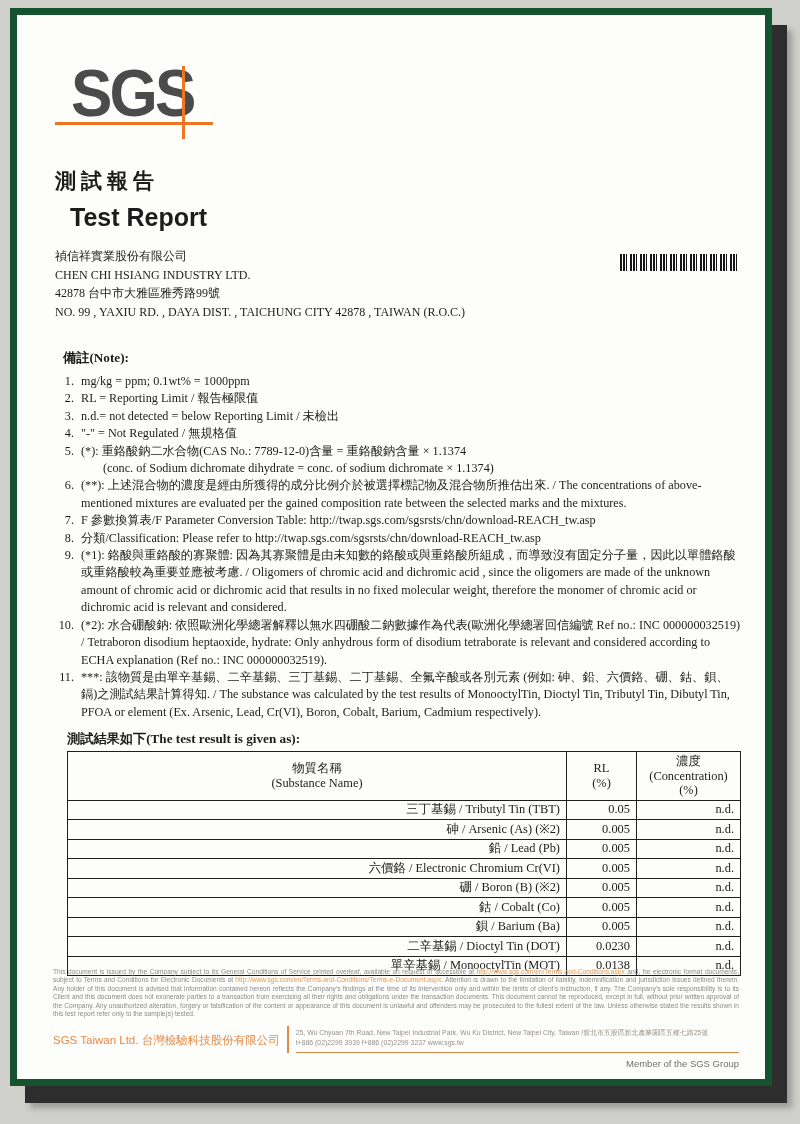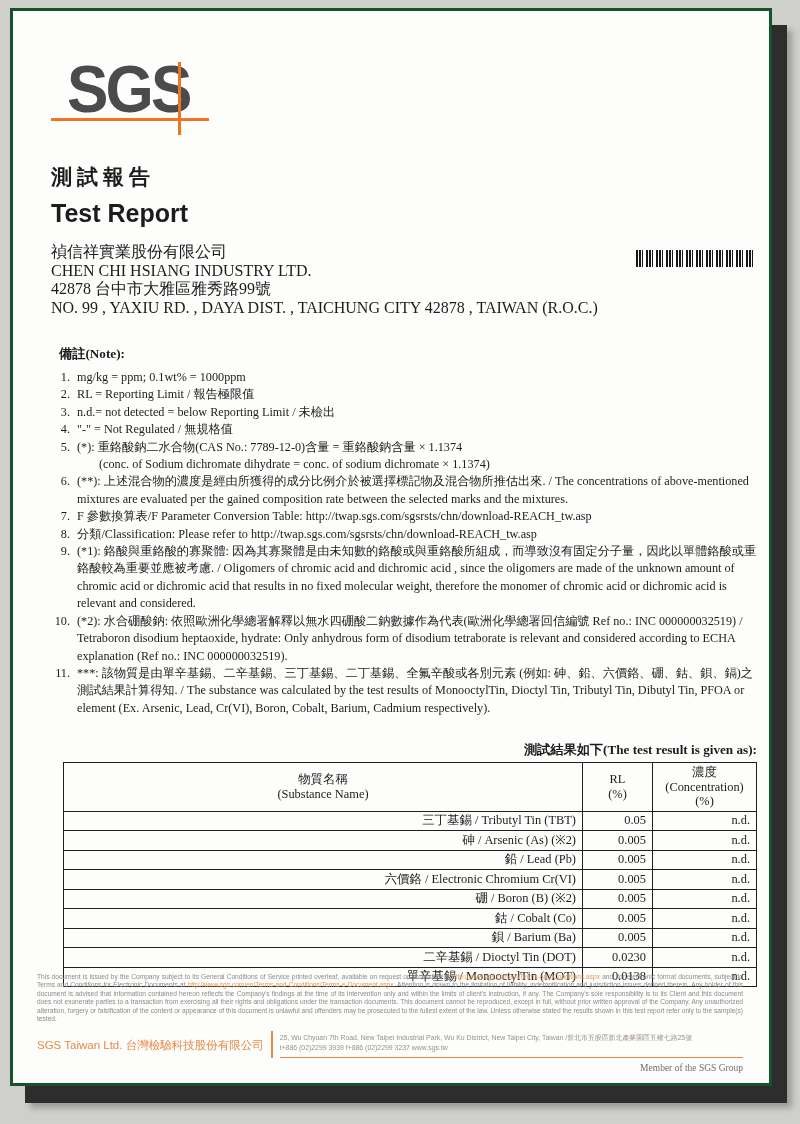--- a/index.html
+++ b/index.html
@@ -8,92 +8,92 @@
     background:#cfcfcb;
     font-family:"Liberation Serif","DejaVu Serif",serif;
     color:#1c1c1c;
     position:relative;
     overflow:hidden;
   }
   .paper {
     position:absolute; left:10px; top:8px;
     width:762px; height:1078px;
     background:#fdfdfc;
-    border:3px solid #14532d;
+    border:7px solid #14532d;
     box-shadow:15px 17px 0 0 #2d2d2d, 20px 22px 6px rgba(0,0,0,.25);
-    padding:0 12px 0 38px;
+    padding:0 24px 0 38px;
     overflow:hidden;
   }
   
   .logo { position:relative; margin-top:50px; height:78px; width:230px; }
   .logo-word {
     position:absolute; left:16px; top:-6px;
     font-family:"Liberation Sans","DejaVu Sans",sans-serif;
     font-weight:bold; font-size:66px; line-height:1;
     color:#4b4b4d; letter-spacing:-3px;
     transform:scaleX(.94) scaleY(1.02); transform-origin:left top;
   }
   .logo-hline { position:absolute; left:0; top:57px; width:158px; height:2.5px; background:#ee7623; }
   .logo-vline { position:absolute; left:127px; top:1px; width:2.5px; height:73px; background:#ee7623; }
   
   .title-row { position:relative; margin-top:24px; height:74px; }
   .title-zh { font-size:21px; font-weight:bold; letter-spacing:5px; }
-  .title-en { font-family:"Liberation Sans","DejaVu Sans",sans-serif; font-size:25px; font-weight:bold; margin-top:8px; }
+  .title-en { font-family:"Liberation Sans","DejaVu Sans",sans-serif; font-size:25px; font-weight:bold; margin-top:8px;margin-left:15px; }
   .meta { position:absolute; left:212px; top:30px; font-size:13px; white-space:nowrap; }
   .meta .m-group { margin-right:16px; }
   
-  .client { position:relative; margin-top:6px; font-size:16px; line-height:18.5px; }
+  .client { position:relative; margin-top:6px; font-size:12px; line-height:18.5px; }
   .barcode {
     position:absolute; right:3px; top:7px; width:118px; height:17px;
     background:repeating-linear-gradient(90deg,
       #161616 0px,#161616 1.6px,#fff 1.6px,#fff 3px,
       #161616 3px,#161616 5px,#fff 5px,#fff 6.2px,
       #161616 6.2px,#161616 7.2px,#fff 7.2px,#fff 10px);
   }
   
   .notes { margin-top:28px; }
   .notes-title { font-weight:bold; font-size:13.2px; margin-bottom:6px;margin-left:8px; }
   .note-item { display:flex; font-size:12.2px; line-height:17.4px; }
   .note-num { flex:none; width:26px; text-align:right; padding-right:7px; }
   .note-text { flex:1; }
   .note-sub { padding-left:22px; }
   
-  .results-title { margin:24px 0 3px 12px; font-weight:bold; font-size:13.2px;text-align:right; }
+  .results-title { margin:9px 0 3px 12px; font-weight:bold; font-size:13.2px; }
   table.results {
     margin-left:12px; width:calc(100% - 12px);
     border-collapse:collapse; font-size:12.4px;
   }
   table.results th, table.results td { border:1.6px solid #1f1f1f; }
   table.results th { font-weight:normal; padding:2px 4px; line-height:14.5px; text-align:center; }
   table.results td { padding:1.5px 6px; line-height:15.5px;text-align:right; }
   .col-rl { width:70px; } .col-conc { width:104px; }
   td.c-num { text-align:center; }
   
-  .footer { position:absolute; left:24px; right:26px; bottom:10px; }
+  .footer { position:absolute; left:36px; right:26px; bottom:10px; }
   .disclaimer {
     font-family:"Liberation Sans","DejaVu Sans",sans-serif;
     font-size:6.6px; line-height:1.28; color:#8b8b8b; text-align:justify;
   }
   .disc-link { color:#e59a52; }
   .company-row { display:flex; margin-top:7px; align-items:stretch; }
   .company-name {
     flex:none; padding-top:7px; padding-right:7px; white-space:nowrap;
     color:#e58a45; font-size:11.5px;
     font-family:"Liberation Sans","DejaVu Sans",sans-serif;
   }
   .company-name .zh { font-family:"Liberation Serif","DejaVu Serif",serif; }
   .v-divider { flex:none; width:2px; background:#e58a45; margin-right:7px; }
   .addr-col {
     flex:1; border-bottom:1.5px solid #e0884a; padding-bottom:3px; padding-top:2px;
     color:#9b9089; font-size:6.9px; line-height:1.55;
     font-family:"Liberation Sans","DejaVu Sans",sans-serif;
   }
   .member {
     text-align:right; font-size:9.5px; color:#6f6f6f; margin-top:5px;
-    font-family:Liberation Serif, serif;
+    font-family:Liberation Sans, sans-serif;
   }
 </style>
 </head>
 <body>
 
 <div class="paper">
 
   <div class="logo">
     <div class="logo-word">SGS</div>
     <div class="logo-hline"></div>

